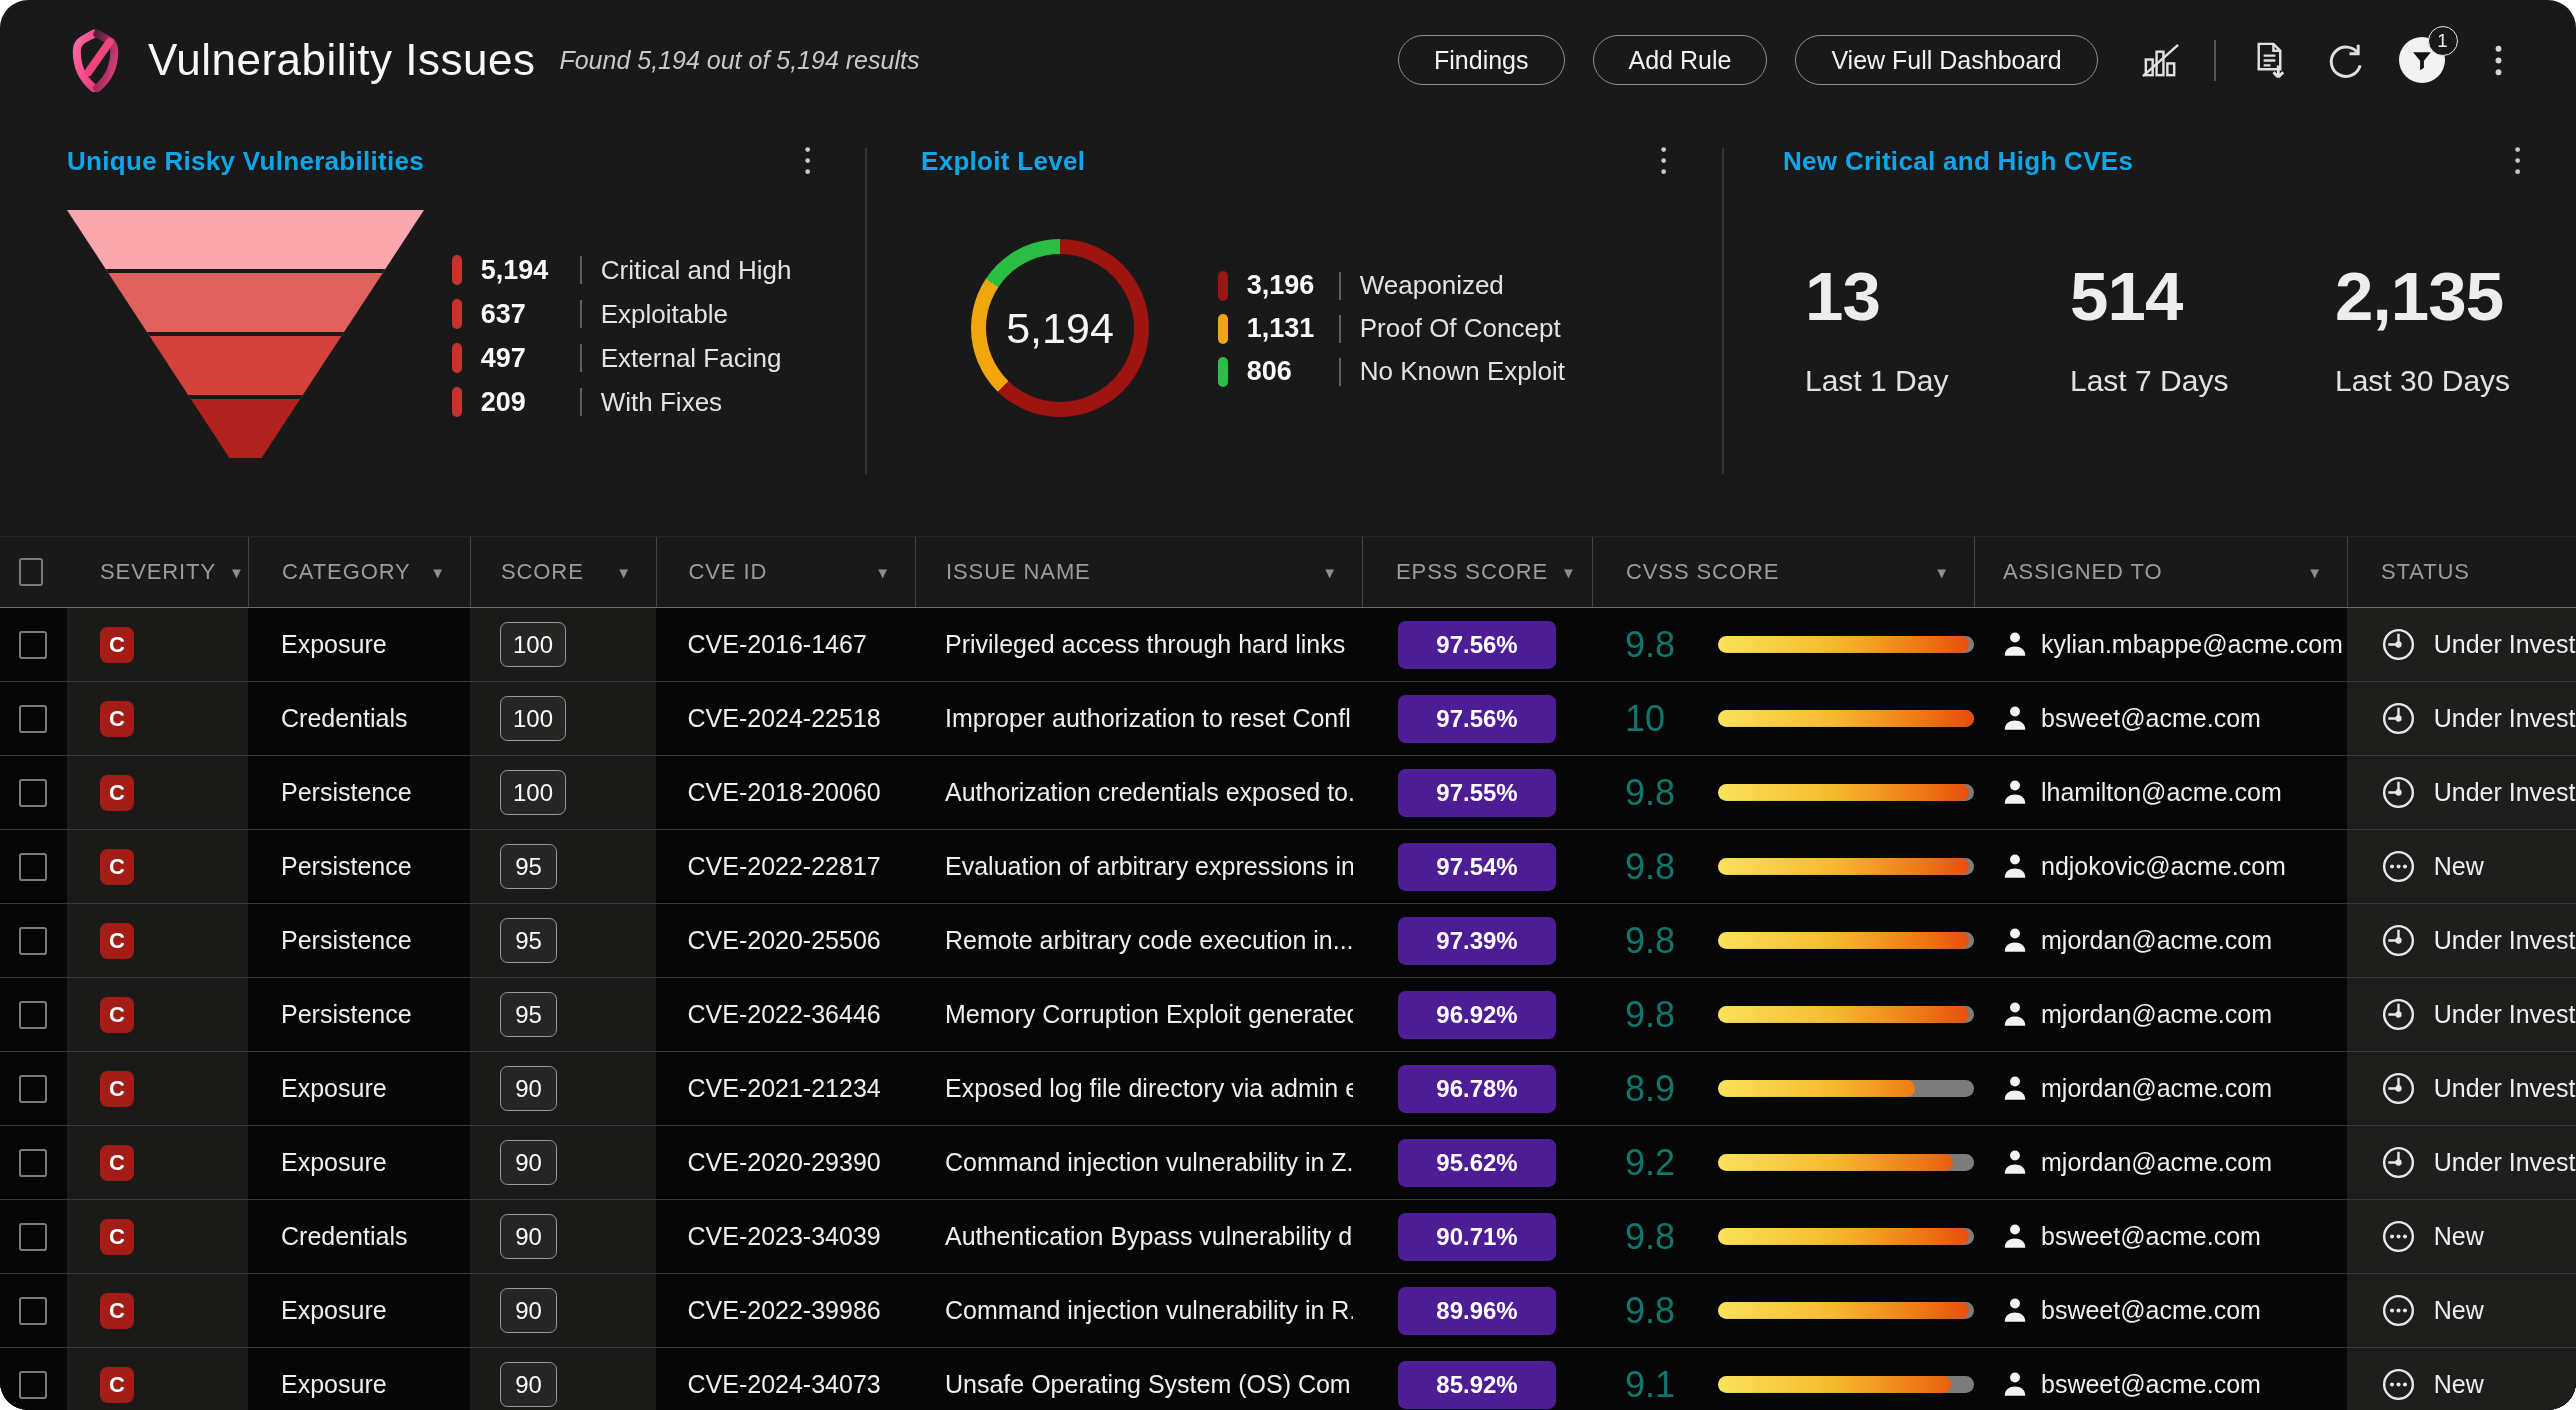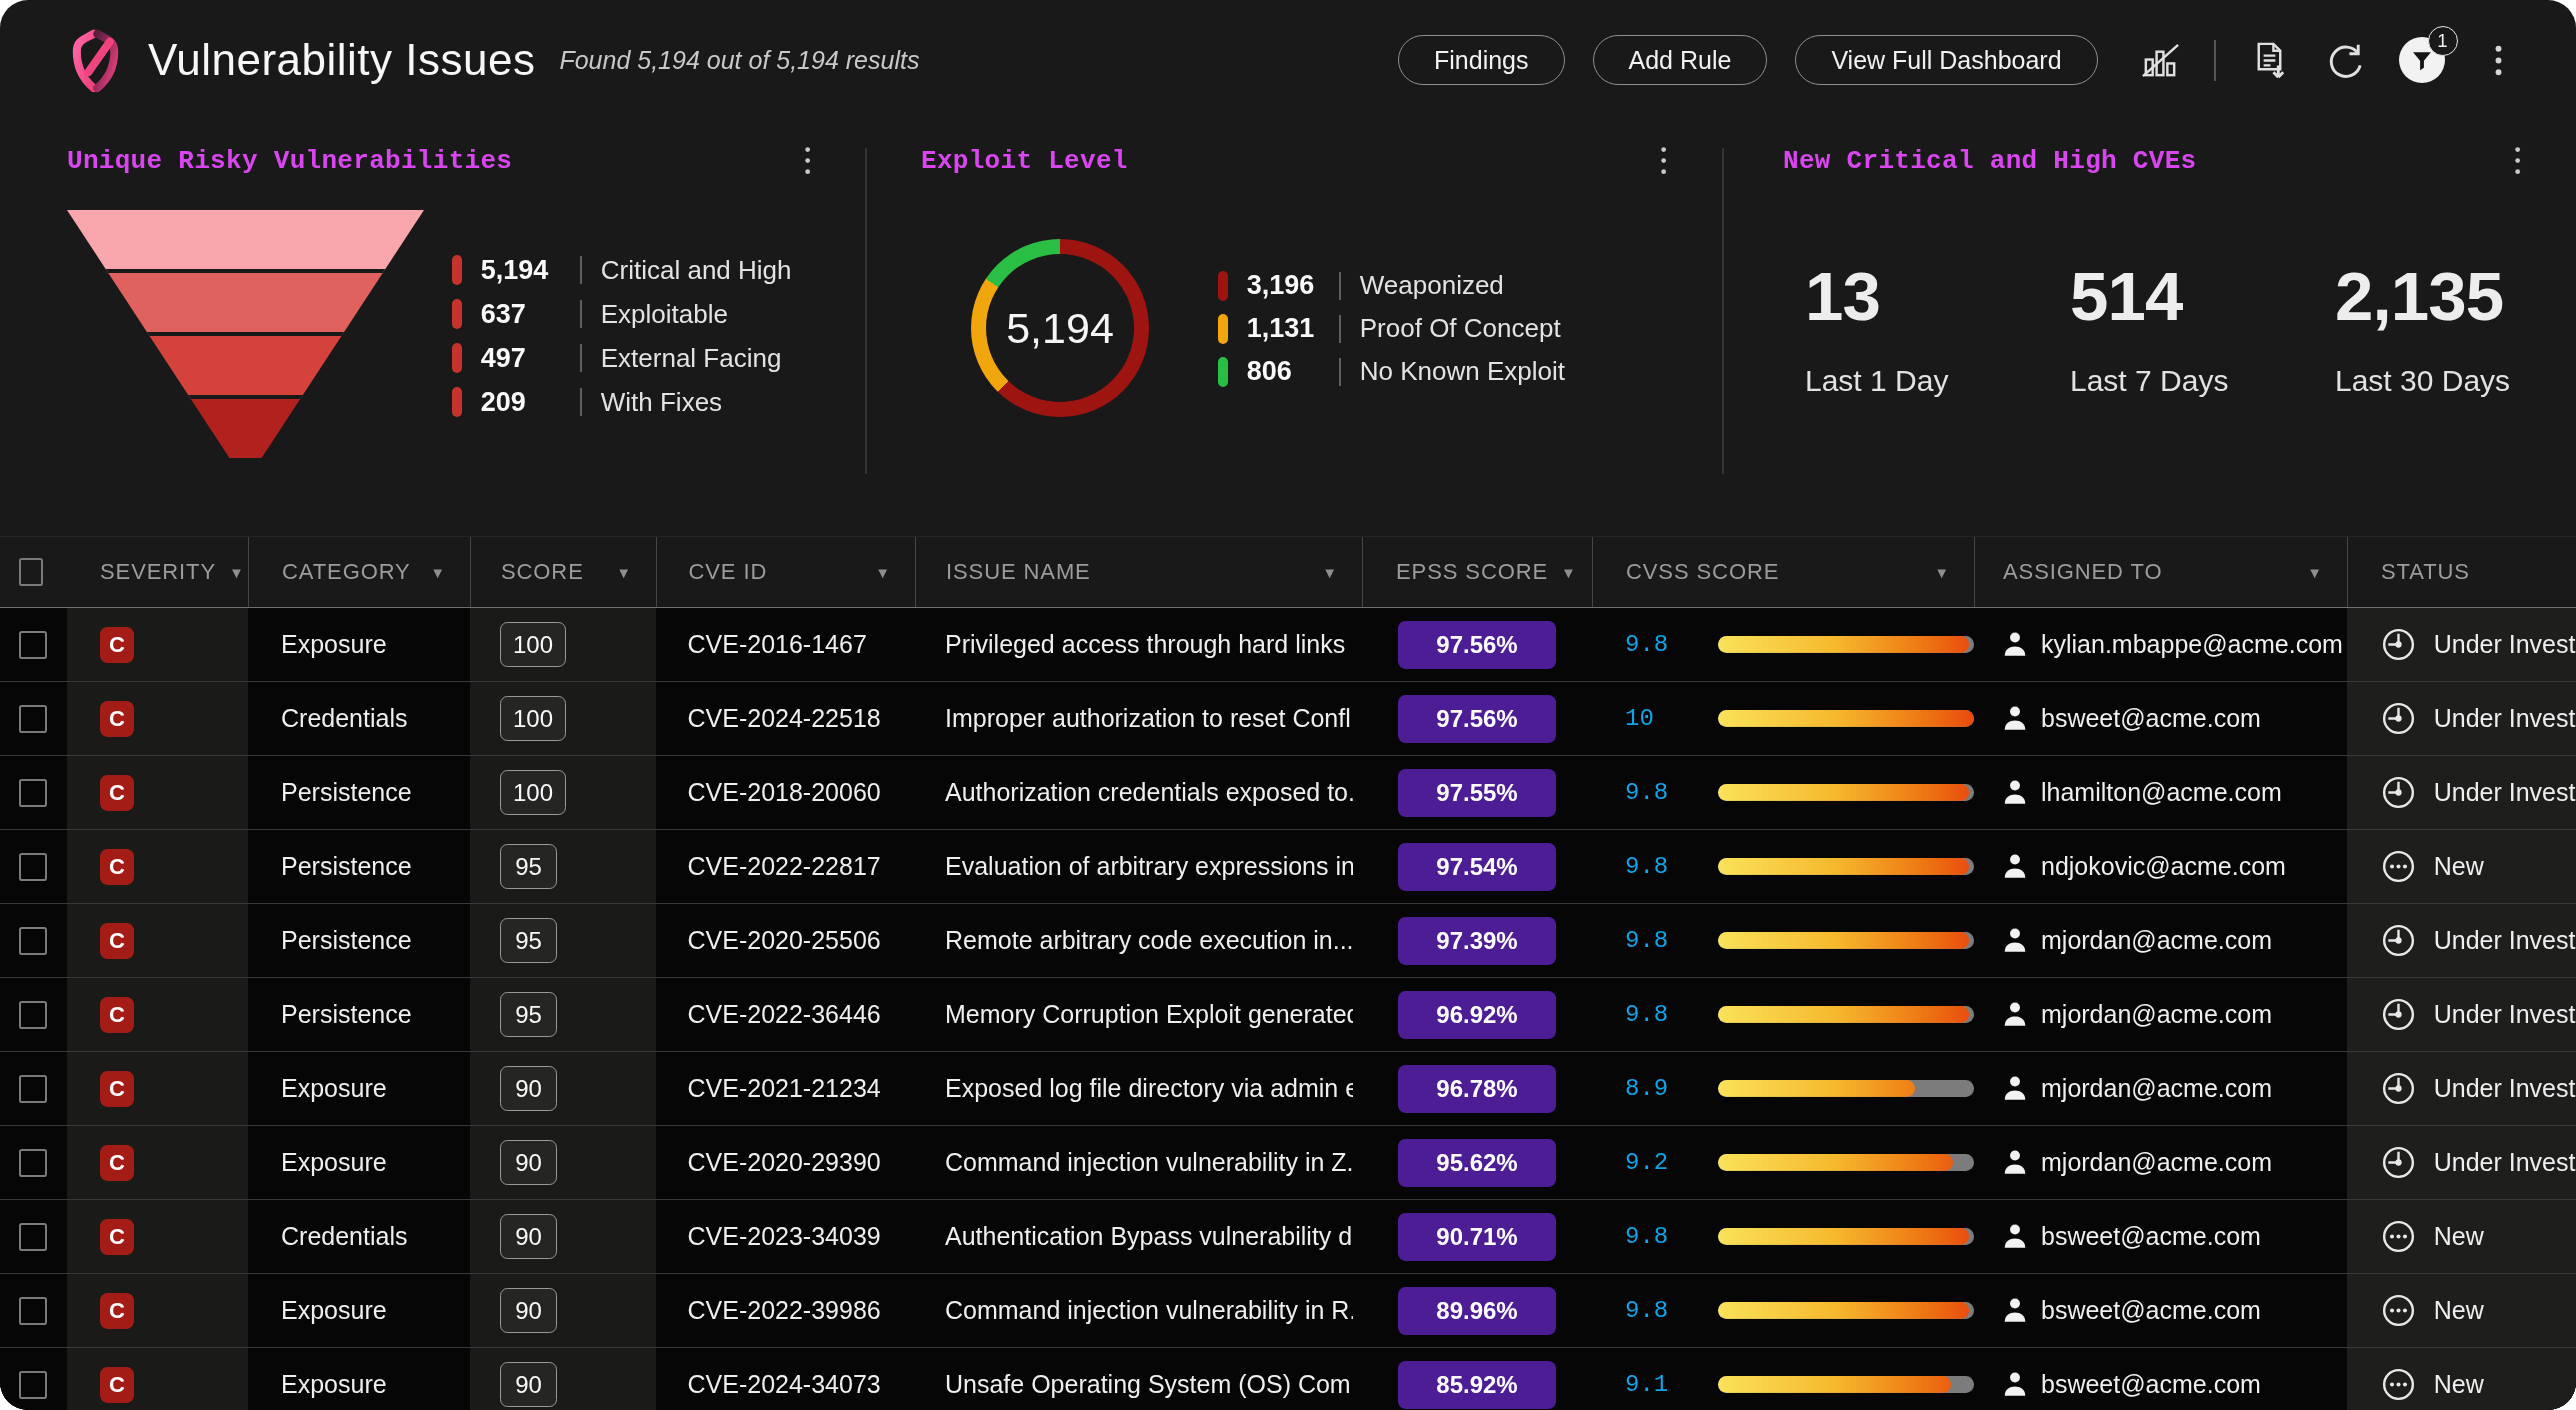--- a/index.html
+++ b/index.html
@@ -15,21 +15,21 @@
   .pill-btn{height:50px;line-height:46px;padding:0 35px;border:1.9px solid #8f8f8f;border-radius:26px;background:transparent;color:#f2f2f2;font-size:25px;margin-left:28px;cursor:pointer;white-space:nowrap;}
   .icon-group{display:flex;align-items:center;margin-left:41px;gap:31.5px;}
   .hicon{display:flex;align-items:center;justify-content:center;width:44px;height:44px;cursor:pointer;}
   .vdiv{width:1.9px;height:41px;background:#555;}
   .filter-btn{position:relative;width:46px;height:46px;background:#f2f2f2;border-radius:50%;display:flex;align-items:center;justify-content:center;cursor:pointer;}
   .filter-badge{position:absolute;top:-11px;right:-13px;width:30px;height:30px;border:1.9px solid #e8e8e8;border-radius:50%;background:#19191a;color:#eee;font-size:18.5px;display:flex;align-items:center;justify-content:center;}
 
   
   .cards{position:absolute;top:120px;left:0;width:100%;height:415px;}
   .card{position:absolute;top:0;height:100%;}
-  .card-title{position:absolute;top:26px;left:0;font-size:26px;font-weight:700;color:#d946ef;letter-spacing:0.3px;font-family:Liberation Mono, monospace;}
+  .card-title{position:absolute;top:26px;left:0;font-size:26px;font-weight:700;color:#0ea5e9;letter-spacing:0.3px;}
   .kebab{position:absolute;top:20.4px;right:50px;cursor:pointer;padding:3.7px;}
   .card-div{position:absolute;top:28px;width:1.9px;height:326px;background:#343434;}
 
   .funnel{position:absolute;left:0;top:90px;width:357px;height:248px;clip-path:polygon(0 0,100% 0,54.5% 100%,45.5% 100%);display:flex;flex-direction:column;}
   .funnel .band{flex:1;border-bottom:4.6px solid #19191a;}
   .funnel .band:last-child{border-bottom:none;}
 
   .legend{position:absolute;display:flex;flex-direction:column;}
   .legend-row{display:flex;align-items:center;height:44px;}
   .legend-marker{width:10.2px;height:30px;border-radius:5.6px;flex:0 0 auto;}
@@ -68,21 +68,21 @@
   .col-cvss{width:382px;}
   .col-assigned{width:373px;padding-left:28px;}
   .col-status{flex:1;min-width:0;overflow:hidden;}
 
   .checkbox{width:28px;height:28px;border:2.8px solid #7a7a7a;border-radius:2.8px;background:transparent;cursor:pointer;}
   .sev-badge{width:34px;height:36px;background:#a31c16;border-radius:7.4px;color:#fff;font-size:22px;font-weight:700;display:flex;align-items:center;justify-content:center;}
   .cell-text{font-size:25px;color:#efefef;white-space:nowrap;}
   .score-chip{min-width:57px;padding:7.4px 12px;border:1.9px solid #9a9a9a;border-radius:7.4px;background:rgba(255,255,255,.05);font-size:24px;color:#fafafa;text-align:center;}
   .truncate{overflow:hidden;white-space:nowrap;max-width:408px;}
   .epss-badge{width:158px;height:48px;background:#4c1d95;border-radius:7.4px;color:#fff;font-size:24px;font-weight:700;display:flex;align-items:center;justify-content:center;}
-  .cvss-num{width:65px;font-size:24px;color:#0ea5e9;font-family:Liberation Mono, monospace;}
+  .cvss-num{width:65px;font-size:36px;color:#0f766e;}
   .bar{position:relative;width:258px;height:16.7px;border-radius:8.3px;background:#7c7c7c;overflow:hidden;margin-left:28px;}
   .bar-fill{height:100%;border-radius:8.3px;background-image:linear-gradient(90deg,#f9e25a,#f6b92e 45%,#ee7a14 78%,#e8480e);background-size:258px 100%;background-position:left;}
   .assignee{display:flex;align-items:flex-start;gap:13px;min-width:0;}
   .status-cell{display:flex;align-items:center;gap:16.7px;white-space:nowrap;}
   .sicon{flex:0 0 auto;display:flex;}
 </style>
 </head>
 <body>
 
 <div class="screen">

